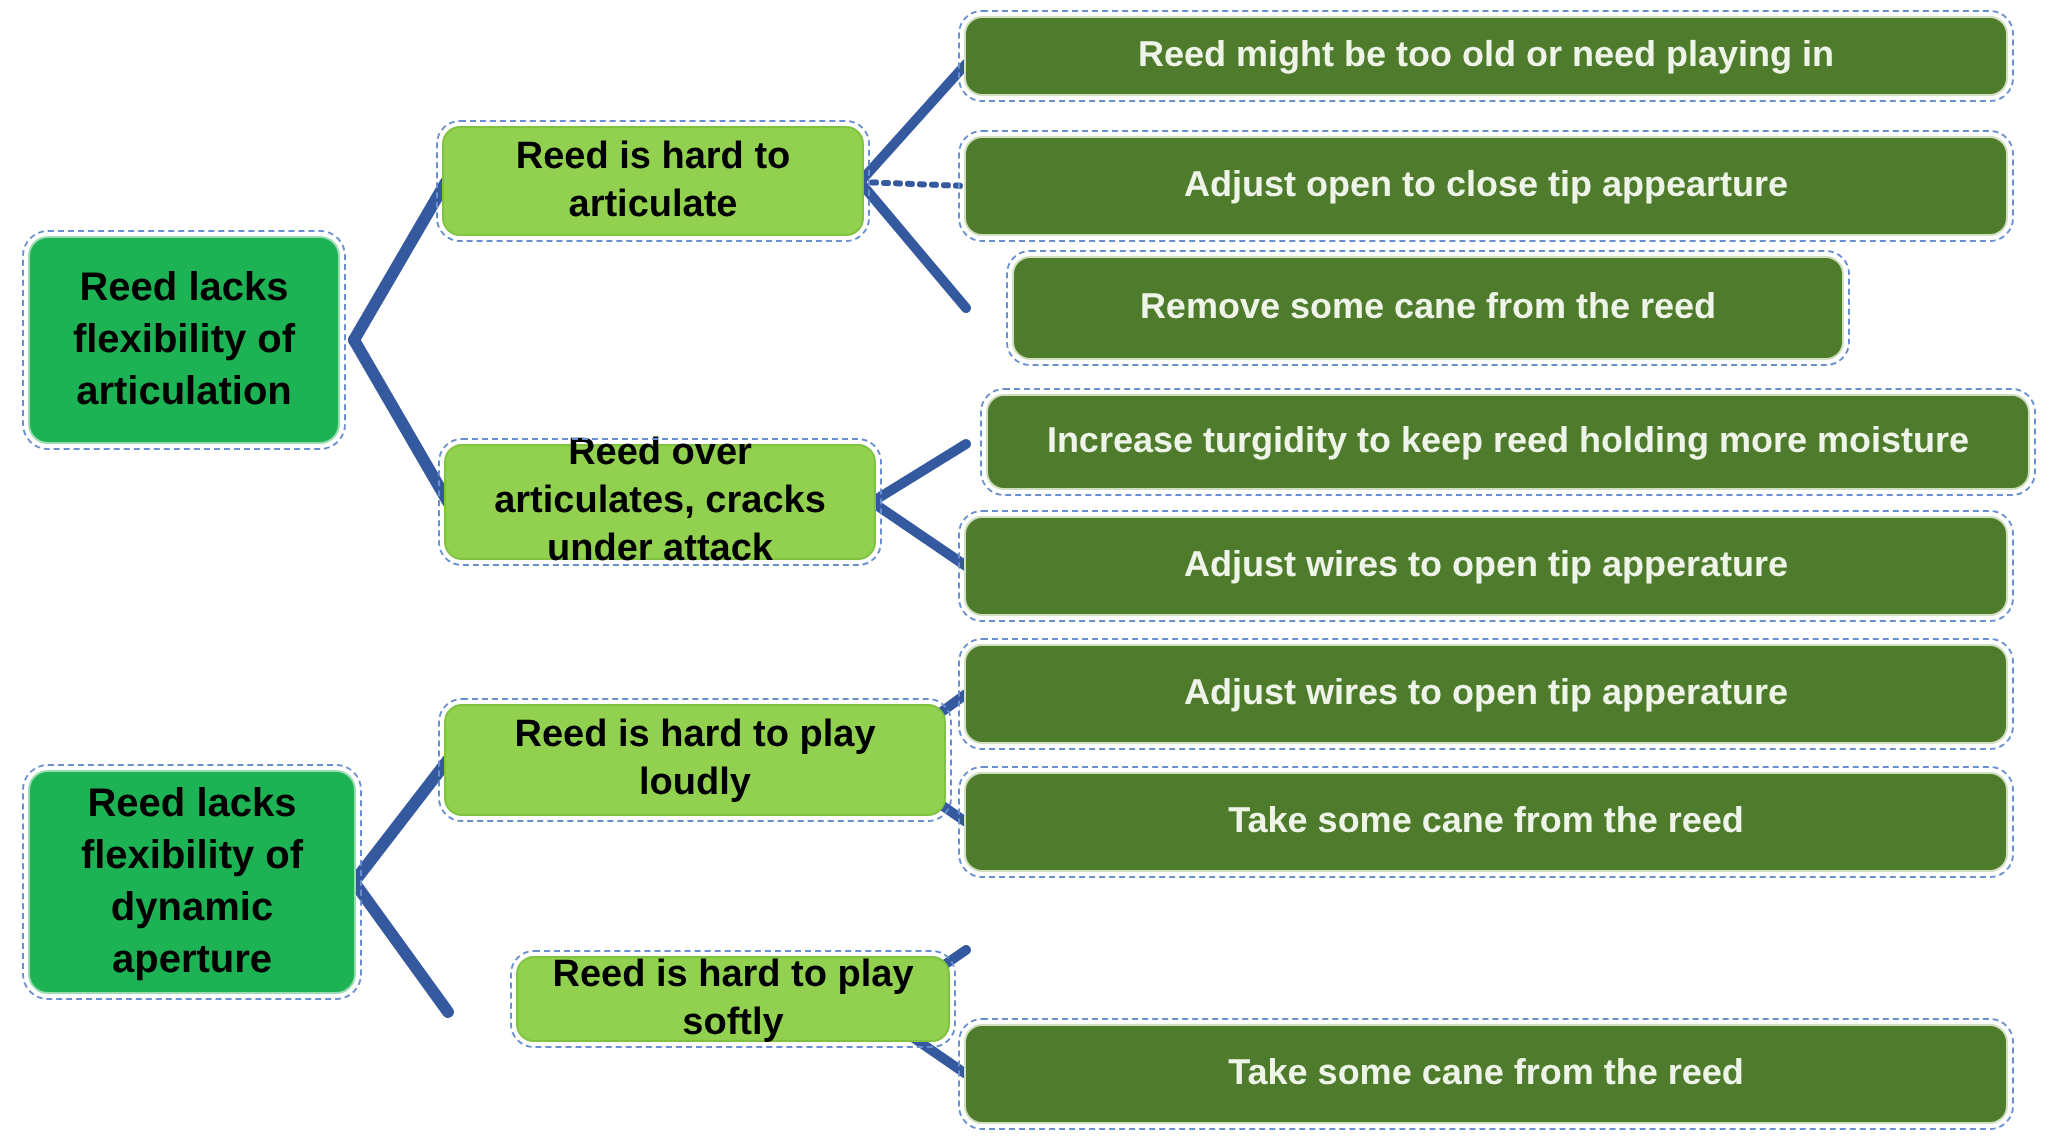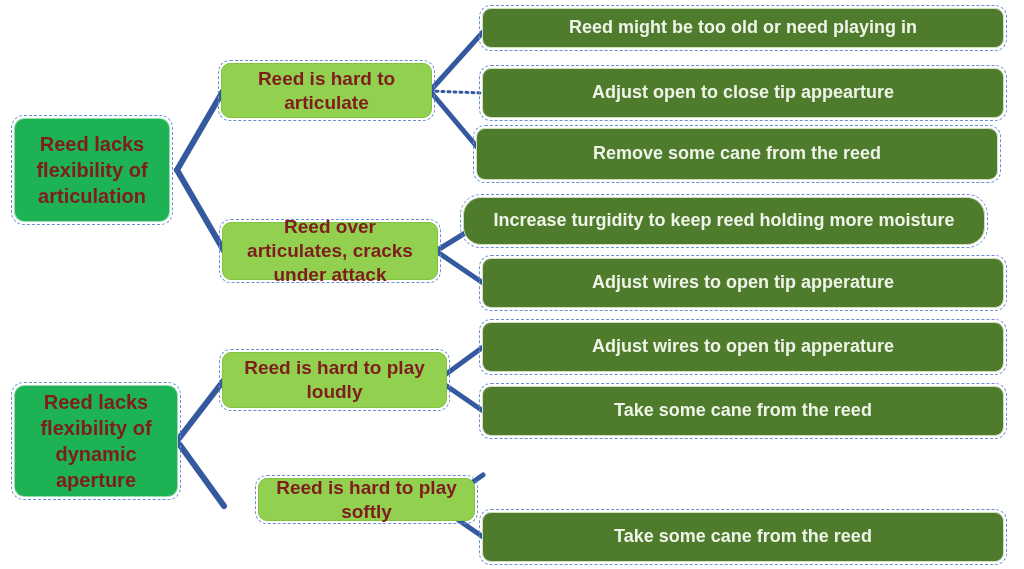--- a/index.html
+++ b/index.html
@@ -4,21 +4,21 @@
 <style>
   html,body{margin:0;padding:0;background:#ffffff;}
   .canvas{
     position:relative;width:1024px;height:569px;background:#ffffff;
     font-family:"Liberation Sans",sans-serif;overflow:hidden;
   }
   .connector-layer{position:absolute;left:0;top:0;z-index:0;}
   .node{
     position:absolute;z-index:1;box-sizing:border-box;
     display:flex;align-items:center;justify-content:center;
-    text-align:center;color:#7f1d1d;
+    text-align:center;color:#000000;
     outline:1px dashed #6a8fd0;outline-offset:2.5px;
   }
   .node-root{
     background:#1db254;border:1px solid rgba(255,255,255,.55);
     border-radius:10px;font-size:20px;font-weight:700;line-height:1.3;
     padding:4px 10px;
   }
   .node-cause{
     background:#92d050;border:1px solid #7fc340;
     border-radius:9px;font-size:19px;font-weight:600;line-height:1.25;
@@ -69,41 +69,41 @@
   </div>
 
   <div class="node node-cause" style="left:221px;top:63px;width:211px;height:55px;">
     <span class="label">Reed is hard to articulate</span>
   </div>
 
   <div class="node node-cause" style="left:222px;top:222px;width:216px;height:58px;">
     <span class="label">Reed over articulates, cracks under attack</span>
   </div>
 
-  <div class="node node-cause" style="left:222px;top:352px;width:225px;height:56px;justify-content:center;">
+  <div class="node node-cause" style="left:222px;top:352px;width:251px;height:56px;justify-content:center;">
     <span class="label">Reed is hard to play loudly</span>
   </div>
 
   <div class="node node-cause" style="left:222px;top:478px;width:217px;height:43px;margin-left:36px;">
     <span class="label">Reed is hard to play softly</span>
   </div>
 
   <div class="node node-remedy" style="left:482px;top:8px;width:522px;height:40px;">
     <span class="label">Reed might be too old or need playing in</span>
   </div>
 
   <div class="node node-remedy" style="left:482px;top:68px;width:522px;height:50px;">
     <span class="label">Adjust open to close tip appearture</span>
   </div>
 
-  <div class="node node-remedy" style="left:476px;top:128px;width:522px;height:52px;justify-content:center;">
+  <div class="node node-remedy" style="left:506px;top:128px;width:416px;height:52px;justify-content:center;">
     <span class="label">Remove some cane from the reed</span>
   </div>
 
-  <div class="node node-remedy" style="left:463px;top:197px;width:522px;height:48px;border-radius:18px;">
+  <div class="node node-remedy" style="left:493px;top:197px;width:522px;height:48px;">
     <span class="label">Increase turgidity to keep reed holding more moisture</span>
   </div>
 
   <div class="node node-remedy" style="left:482px;top:258px;width:522px;height:50px;">
     <span class="label">Adjust wires to open tip apperature</span>
   </div>
 
   <div class="node node-remedy" style="left:482px;top:322px;width:522px;height:50px;">
     <span class="label">Adjust wires to open tip apperature</span>
   </div>

